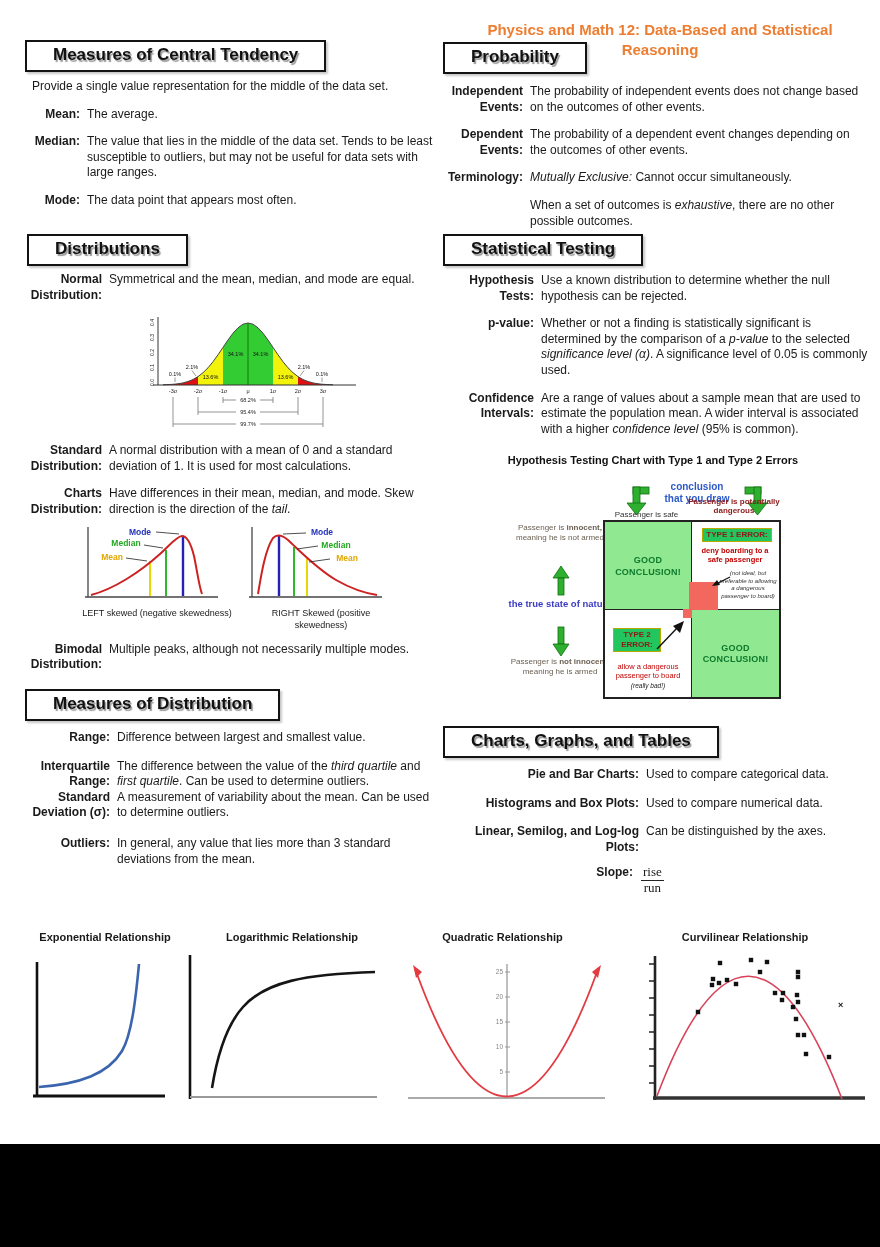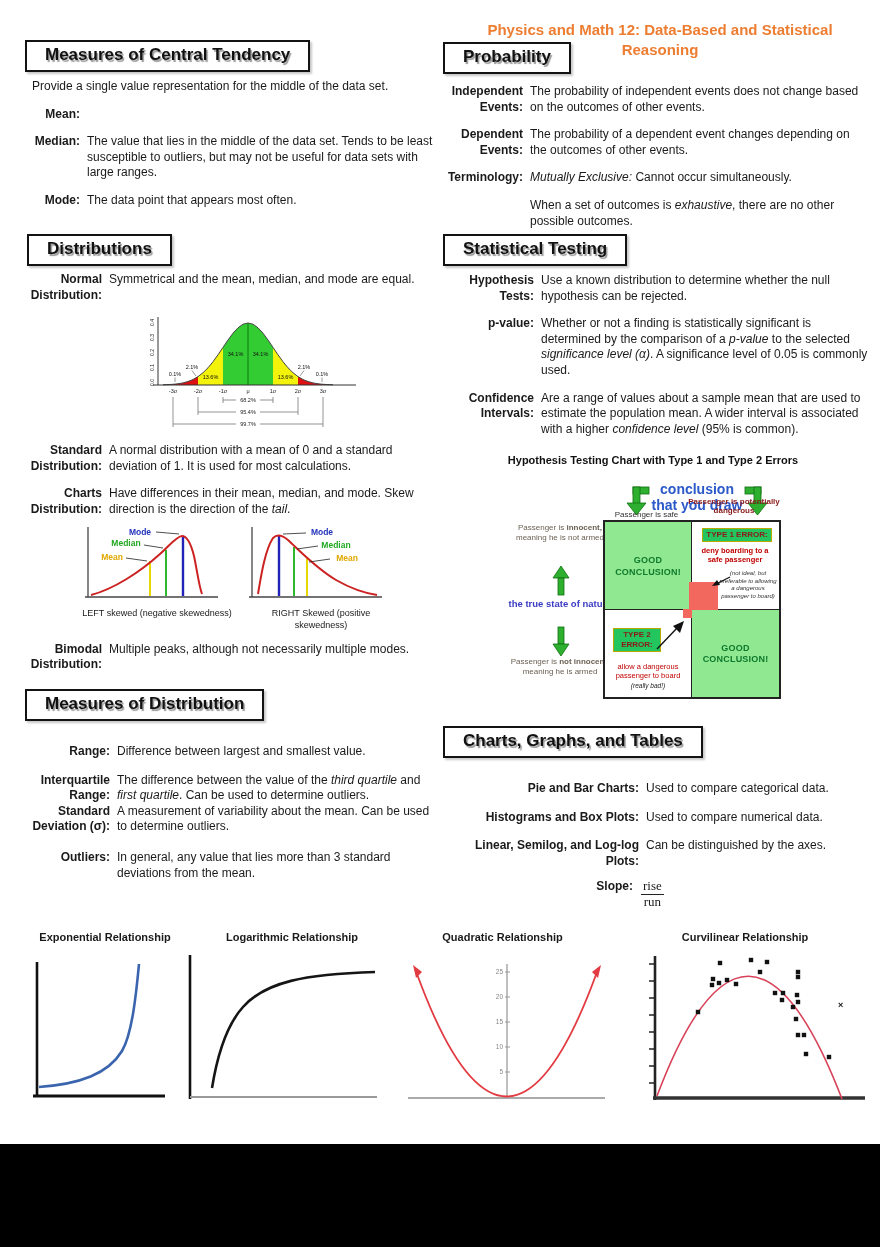--- a/index.html
+++ b/index.html
@@ -1,41 +1,41 @@
 <!DOCTYPE html>
 <html><head>
 <meta charset="utf-8">
 <style>
   html,body{margin:0;padding:0;background:#e8e8e8;}
   .page{position:relative;width:880px;height:1247px;background:#ffffff;overflow:hidden;
         font-family:"Liberation Sans",sans-serif;color:#1a1a1a;font-size:12px;line-height:1.3;}
   .hdr{position:absolute;left:450px;top:20px;width:420px;text-align:center;
        color:#ED7D31;font-size:15px;font-weight:bold;}
   .sec{position:absolute;}
-  .hbox{display:inline-block;border:2px solid #131313;background:#fff;padding:2px 18px 4px;
+  .hbox{display:inline-block;border:2px solid #131313;background:#fff;padding:2px 26px 4px;
         font-size:17px;font-weight:bold;color:#111;
         text-shadow:1.5px 1.5px 1px #9a9a9a; box-shadow:2px 2px 2px rgba(0,0,0,.22);text-align:center;}
   .row{display:flex;align-items:flex-start;}
   .lbl{font-weight:bold;text-align:right;flex:none;}
   .def{flex:1;margin-left:7px;}
   .intro{margin:7px 0 0 20px;}
   .w68{width:68px;} .w80{width:80px;} .w90{width:90px;} .w91{width:91px;} .w98{width:98px;} .w196{width:196px;}
-  .mt6{margin-top:6px;} .mt7{margin-top:7px;} .mt9{margin-top:23px;} .mt10{margin-top:10px;}
+  .mt6{margin-top:6px;} .mt7{margin-top:7px;} .mt9{margin-top:9px;} .mt10{margin-top:10px;}
   .mt12{margin-top:12px;} .mt13{margin-top:13px;} .mt14{} .mt15{margin-top:15px;}
   .figcap{font-size:9px;text-align:center;color:#1a1a1a;}
   .skewwrap{display:flex;margin:6px 0 0 70px;gap:14px;}
   .skewfig{width:150px;}
   .gtitle{position:absolute;top:930px;font-size:11px;font-weight:bold;text-align:center;}
   .gsvg{position:absolute;}
   
   .hchart{position:absolute;left:448px;top:453px;width:420px;height:250px;font-size:8px;}
   .hc-title{position:absolute;left:0;top:0;width:410px;text-align:center;
             font-size:11px;font-weight:bold;color:#111;}
   .hc-conc{position:absolute;left:203px;top:28px;width:92px;text-align:center;
-           color:#2B59C9;font-weight:bold;font-size:14px;line-height:1.15;}
+           color:#2B59C9;font-weight:bold;font-size:10px;line-height:1.15;}
   .hc-col{position:absolute;text-align:center;line-height:1.15;}
   .hc-safe{left:155px;top:57px;width:87px;color:#333;}
   .hc-danger{left:240px;top:44px;width:92px;color:#8B1A1A;font-weight:bold;}
   .hc-left{position:absolute;left:60px;width:104px;text-align:center;color:#6b6154;line-height:1.2;}
   .hc-state{position:absolute;left:56px;top:146px;width:112px;text-align:center;
             color:#3B3BC4;font-weight:bold;font-size:9.5px;line-height:1.15;}
   .hc-grid{position:absolute;left:155px;top:67px;width:174px;height:175px;border:2px solid #222;
            display:grid;grid-template-columns:87px 87px;grid-template-rows:87.5px 87.5px;}
   .hc-cell{position:relative;overflow:visible;}
   .hc-tl{background:#90E890;border-right:1.5px solid #222;border-bottom:1.5px solid #222;}
@@ -70,20 +70,21 @@
 
 <div class="page">
 
   <div class="hdr">Physics and Math 12: Data-Based and Statistical Reasoning</div>
 
   <div class="sec" style="left:12px;top:40px;width:425px;">
     <div class="hbox" style="margin-left:13px;">Measures of Central Tendency</div>
     <div class="intro">Provide a single value representation for the middle of the data set.</div>
     <div class="row mt12">
       <div class="lbl w68">Mean:</div>
+      <div class="def">The average.</div>
     </div>
     <div class="row mt12">
       <div class="lbl w68">Median:</div>
       <div class="def">The value that lies in the middle of the data set. Tends to be least susceptible to outliers, but may not be useful for data sets with large ranges.</div>
     </div>
     <div class="row mt12">
       <div class="lbl w68">Mode:</div>
       <div class="def">The data point that appears most often.</div>
     </div>
   </div>

